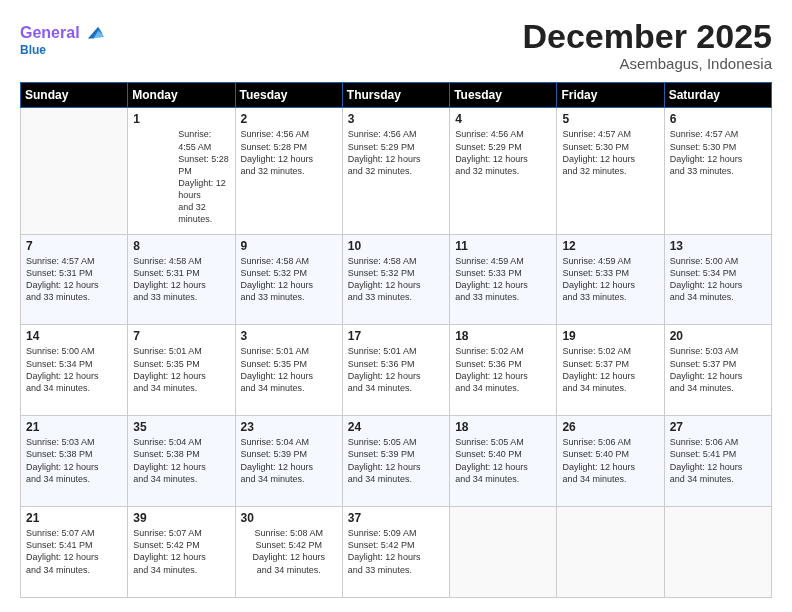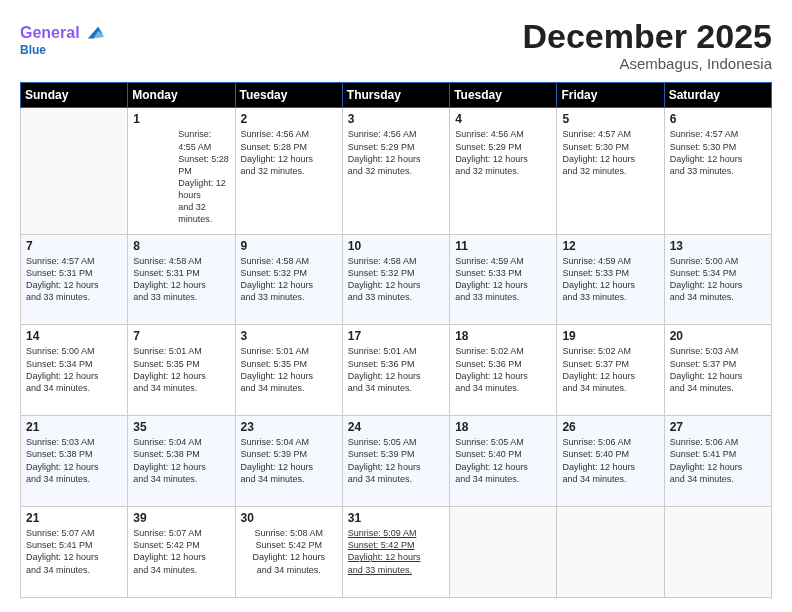--- a/index.html
+++ b/index.html
@@ -349,22 +349,22 @@
 and 34 minutes.</div>
           </td>
           <td>
             <span class="day-num">30</span>
             <div class="day-info" style="white-space: pre-line; text-align: center;">Sunrise: 5:08 AM
 Sunset: 5:42 PM
 Daylight: 12 hours
 and 34 minutes.</div>
           </td>
           <td>
-            <span class="day-num">31</span>
-            <div class="day-info" style="white-space: pre-line; text-decoration: underline;">Sunrise: 5:09 AM
+            <span class="day-num">37</span>
+            <div class="day-info" style="white-space: pre-line;">Sunrise: 5:09 AM
 Sunset: 5:42 PM
 Daylight: 12 hours
 and 33 minutes.</div>
           </td>
           <td class="empty-cell"></td>
           <td class="empty-cell"></td>
           <td class="empty-cell"></td>
         </tr>
       </tbody>
   </table>

